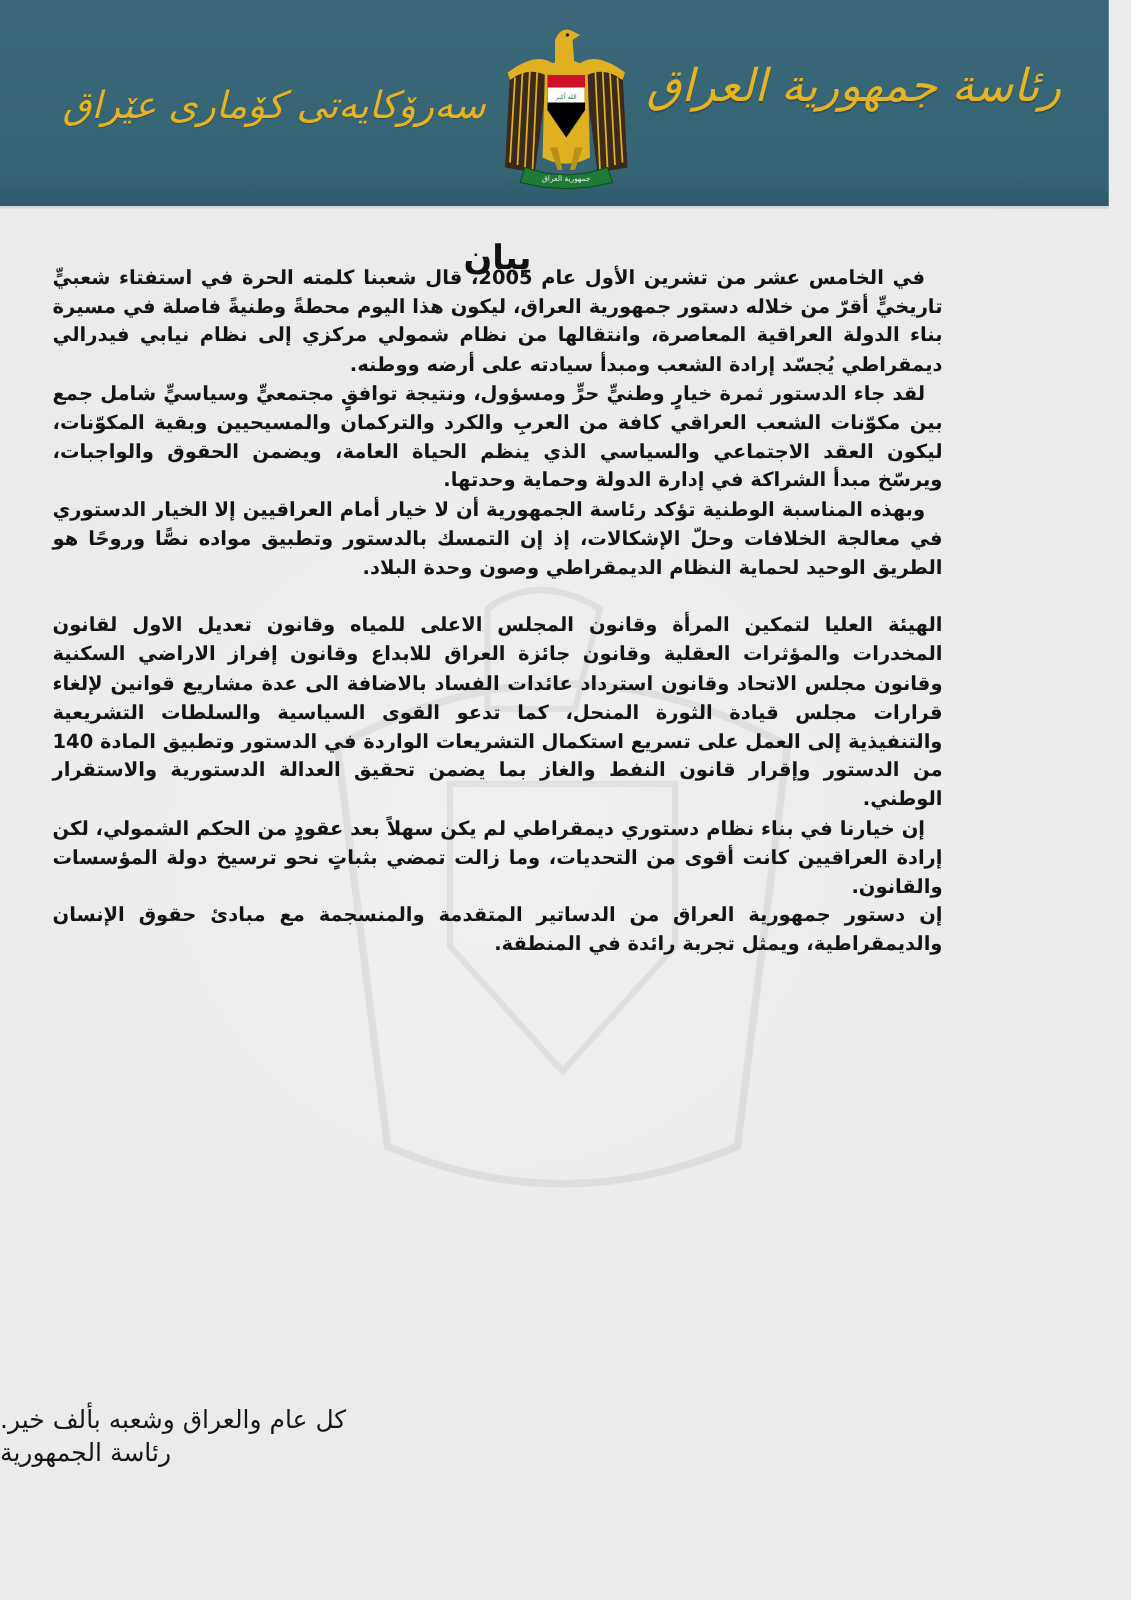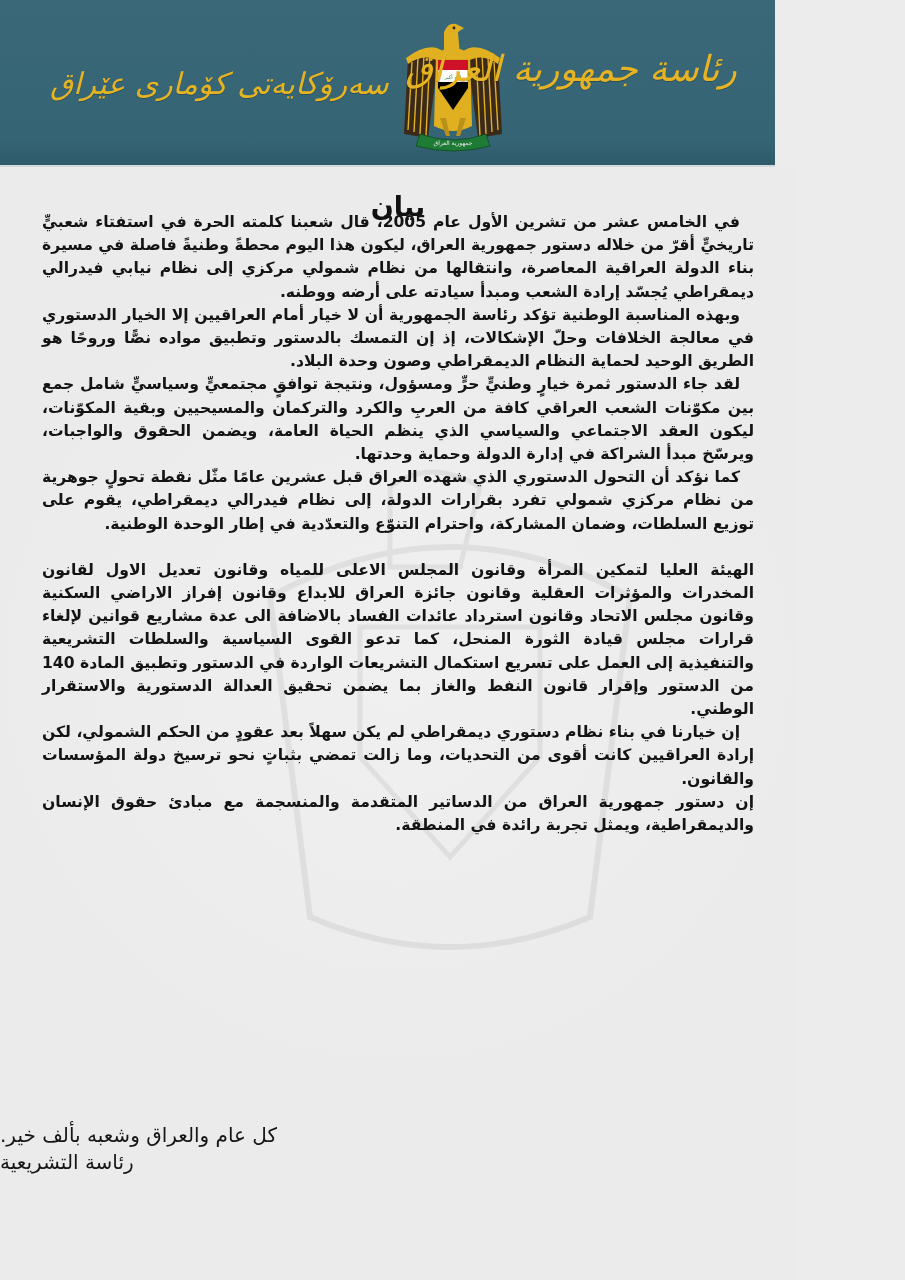--- a/index.html
+++ b/index.html
@@ -3,21 +3,21 @@
 <meta charset="utf-8">
 <style>
   html, body { margin: 0; padding: 0; }
   body {
     width: 905px; height: 1280px; overflow: hidden;
     background: #ececec;
     font-family: "DejaVu Sans", sans-serif;
   }
   .header {
     position: relative;
-    width: 775px; height: 165px;
+    width: 887px; height: 165px;
     background: linear-gradient(180deg, #3a6878 0%, #356474 85%, #2e5a6a 100%);
     border-bottom: 2px solid #cfd8dc;
   }
   .header-title-ar {
     position: absolute; right: 38px; top: 48px;
     font-family: "DejaVu Serif", serif;
     font-size: 36px; color: #e6b422; direction: rtl;
     font-style: italic; letter-spacing: 1px;
     text-shadow: 0 1px 0 rgba(0,0,0,0.2);
   }
@@ -113,26 +113,25 @@
   <svg class="watermark" viewBox="0 0 440 520">
     <path d="M40 140 Q220 40 400 140 L360 460 Q220 520 80 460 Z" fill="none" stroke="#000" stroke-width="6"></path>
     <path d="M160 110 L160 30 Q200 0 250 30 L230 110 Z" fill="none" stroke="#000" stroke-width="5"></path>
     <path d="M130 170 L310 170 L310 300 L220 400 L130 300 Z" fill="none" stroke="#000" stroke-width="5"></path>
   </svg>
 
   <h1 class="doc-title">بيان</h1>
 
   <section class="body-text">
     <p class="indent">في الخامس عشر من تشرين الأول عام 2005، قال شعبنا كلمته الحرة في استفتاء شعبيٍّ تاريخيٍّ أقرّ من خلاله دستور جمهورية العراق، ليكون هذا اليوم محطةً وطنيةً فاصلة في مسيرة بناء الدولة العراقية المعاصرة، وانتقالها من نظام شمولي مركزي إلى نظام نيابي فيدرالي ديمقراطي يُجسّد إرادة الشعب ومبدأ سيادته على أرضه ووطنه.</p>
+    <p class="indent">لقد جاء الدستور ثمرة خيارٍ وطنيٍّ حرٍّ ومسؤول، ونتيجة توافقٍ مجتمعيٍّ وسياسيٍّ شامل جمع بين مكوّنات الشعب العراقي كافة من العربِ والكرد والتركمان والمسيحيين وبقية المكوّنات، ليكون العقد الاجتماعي والسياسي الذي ينظم الحياة العامة، ويضمن الحقوق والواجبات، ويرسّخ مبدأ الشراكة في إدارة الدولة وحماية وحدتها.</p>
     <p class="indent">وبهذه المناسبة الوطنية تؤكد رئاسة الجمهورية أن لا خيار أمام العراقيين إلا الخيار الدستوري في معالجة الخلافات وحلّ الإشكالات، إذ إن التمسك بالدستور وتطبيق مواده نصًّا وروحًا هو الطريق الوحيد لحماية النظام الديمقراطي وصون وحدة البلاد.</p>
-    <p class="indent">لقد جاء الدستور ثمرة خيارٍ وطنيٍّ حرٍّ ومسؤول، ونتيجة توافقٍ مجتمعيٍّ وسياسيٍّ شامل جمع بين مكوّنات الشعب العراقي كافة من العربِ والكرد والتركمان والمسيحيين وبقية المكوّنات، ليكون العقد الاجتماعي والسياسي الذي ينظم الحياة العامة، ويضمن الحقوق والواجبات، ويرسّخ مبدأ الشراكة في إدارة الدولة وحماية وحدتها.</p>
-    <p class="indent">كما نؤكد أن التحول الدستوري الذي شهده العراق قبل عشرين عامًا مثّل نقطة تحولٍ جوهرية من نظام مركزي شمولي تفرد بقرارات الدولة، إلى نظام فيدرالي ديمقراطي، يقوم على توزيع السلطات، وضمان المشاركة، واحترام التنوّع والتعدّدية في إطار الوحدة الوطنية.</p>
     <p class="gap">الهيئة العليا لتمكين المرأة وقانون المجلس الاعلى للمياه وقانون تعديل الاول لقانون المخدرات والمؤثرات العقلية وقانون جائزة العراق للابداع وقانون إفراز الاراضي السكنية وقانون مجلس الاتحاد وقانون استرداد عائدات الفساد بالاضافة الى عدة مشاريع قوانين لإلغاء قرارات مجلس قيادة الثورة المنحل، كما تدعو القوى السياسية والسلطات التشريعية والتنفيذية إلى العمل على تسريع استكمال التشريعات الواردة في الدستور وتطبيق المادة 140 من الدستور وإقرار قانون النفط والغاز بما يضمن تحقيق العدالة الدستورية والاستقرار الوطني.</p>
     <p class="indent">إن خيارنا في بناء نظام دستوري ديمقراطي لم يكن سهلاً بعد عقودٍ من الحكم الشمولي، لكن إرادة العراقيين كانت أقوى من التحديات، وما زالت تمضي بثباتٍ نحو ترسيخ دولة المؤسسات والقانون.</p>
     <p>إن دستور جمهورية العراق من الدساتير المتقدمة والمنسجمة مع مبادئ حقوق الإنسان والديمقراطية، ويمثل تجربة رائدة في المنطقة.</p>
   </section>
 
   <section class="closing">
     <div>كل عام والعراق وشعبه بألف خير.</div>
-    <div>رئاسة التشريعية</div>
+    <div>رئاسة الجمهورية</div>
   </section>
 
 </main>
 
 </body></html>

